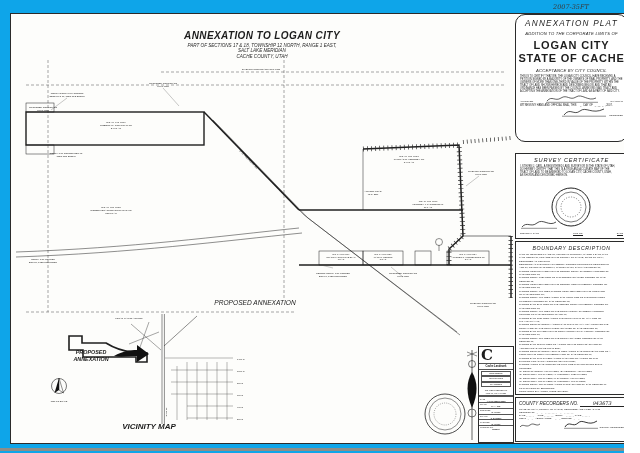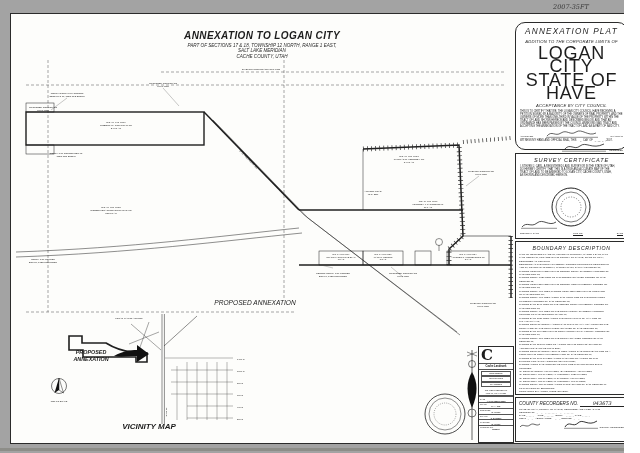--- a/index.html
+++ b/index.html
@@ -1,41 +1,41 @@
 <!DOCTYPE html>
 <html><head>
 <meta charset="utf-8">
 <style>
   html,body{margin:0;padding:0;}
-  .page{position:relative;width:624px;height:453px;background:#a3a3a3;font-family:"Liberation Sans",sans-serif;color:#1d1d1d;overflow:hidden;}
+  .page{position:relative;width:624px;height:453px;background:#0ea5e9;font-family:"Liberation Sans",sans-serif;color:#1d1d1d;overflow:hidden;}
   .sheet{position:absolute;left:10px;top:13px;width:619px;height:429px;border:1.3px solid #2b2b2b;background:#fdfdfb;}
   .annot-tr{position:absolute;left:553px;top:3px;width:80px;font-family:"DejaVu Serif",serif;font-style:italic;font-size:6.5px;color:#3a3a3a;}
   .map-title{position:absolute;left:0;top:16px;width:502px;text-align:center;line-height:1.25;}
   .mt1{font-size:10px;font-weight:bold;font-style:italic;letter-spacing:.4px;}
   .mt2,.mt3,.mt4{font-size:4.6px;font-style:italic;color:#2a2a2a;}
   svg.map{position:absolute;left:0;top:0;}
   
   .tblock{position:absolute;left:467px;top:332px;width:34px;height:95px;border:1px solid #2b2b2b;background:#fff;font-size:2.2px;}
   .tb-c{display:block;font-family:"DejaVu Serif",serif;font-size:15px;font-weight:bold;line-height:15px;padding:1px 0 0 2px;border-bottom:.5px solid #555;}
   .tb-name{font-size:2.6px;font-weight:bold;text-align:center;padding:1px 0;border-bottom:.5px solid #555;}
   .tb-sv div{border:.5px solid #555;margin:.6px 2px;text-align:center;font-size:2.2px;line-height:3.2px;}
   .tb-addr{text-align:center;font-size:2.1px;line-height:2.8px;padding:.8px 0;border-bottom:.5px solid #555;}
   .tb-row{border-top:.5px solid #555;padding:.4px 1px;}
   .tb-row .l{font-size:2px;color:#333;}
   .tb-row .v{font-size:2.3px;text-align:center;font-weight:bold;}
   
   .panel{position:absolute;left:502px;top:0;width:117px;height:428px;}
   .pbox{position:absolute;left:2px;width:111px;border:1px solid #2b2b2b;background:#fff;text-align:center;}
-  .acceptance{top:8px;height:126px;border-radius:10px;}
+  .acceptance{top:0;height:126px;border-radius:10px;}
   .survey{top:139px;height:84px;}
   .boundary{top:227px;height:152px;text-align:left;}
   .recorder{top:383px;height:43px;text-align:left;}
   .p-title{font-size:8.2px;font-style:italic;letter-spacing:1.2px;margin-top:4px;}
   .p-sub{font-size:4.2px;font-style:italic;margin-top:2.5px;letter-spacing:.2px;}
-  .p-big{font-size:18px;font-weight:normal;letter-spacing:.8px;line-height:13.5px;}
+  .p-big{font-size:11px;font-weight:bold;letter-spacing:.8px;line-height:13.5px;}
   .big-wrap{margin-top:3px;}
   .tiny-lines{font-size:2.55px;line-height:3.1px;text-align:justify;padding:2px 4px 0 4px;color:#222;}
   .sig-row{display:flex;align-items:flex-end;justify-content:space-between;padding:0 4px;font-size:2.6px;}
   .u{border-bottom:.6px solid #222;}
   .witness{font-size:2.55px;padding:1px 4px 0 4px;text-align:left;}
   .role{font-size:2.4px;color:#222;}
   .s-head{font-size:5.6px;font-style:italic;letter-spacing:.8px;margin-top:3px;}
   .b-head{font-size:5.2px;font-style:italic;letter-spacing:.6px;margin-top:3px;text-align:center;}
   .b-lines{font-size:2.45px;line-height:3.35px;padding:2px 3px 0 3px;color:#222;}
   .r-head{font-size:4.6px;font-style:italic;padding:2px 3px 0 3px;display:flex;align-items:baseline;gap:2px;}
@@ -252,21 +252,21 @@
         </div>
     </div>
 
     <div class="panel">
 
       <div class="pbox acceptance">
         <div class="p-title">ANNEXATION PLAT</div>
         <div class="p-sub">ADDITION TO THE CORPORATE LIMITS OF</div>
         <div class="big-wrap">
           <div class="p-big">LOGAN CITY</div>
-          <div class="p-big">STATE OF HAVE</div>
+          <div class="p-big">STATE OF CACHE</div>
         </div>
         <div class="p-sub">ACCEPTANCE BY CITY COUNCIL</div>
         <div class="tiny-lines">
             <div>THIS IS TO CERTIFY THAT WE, THE LOGAN CITY COUNCIL, HAVE RECEIVED A</div>
             <div>PETITION SIGNED BY A MAJORITY OF THE OWNERS OF REAL PROPERTY, AND THE</div>
             <div>OWNERS OF MORE THAN ONE-THIRD IN VALUE OF THE PROPERTY WITHIN THE</div>
             <div>TRACT OF LAND SHOWN HEREON AND DESCRIBED BELOW, AND THAT AN</div>
             <div>ORDINANCE HAS BEEN PASSED BY THE COUNCIL ANNEXING SAID TRACT AND</div>
             <div>ACCEPTING THE ANNEXATION OF THE TRACT OF LAND AS A PART OF SAID CITY.</div>
           </div>

